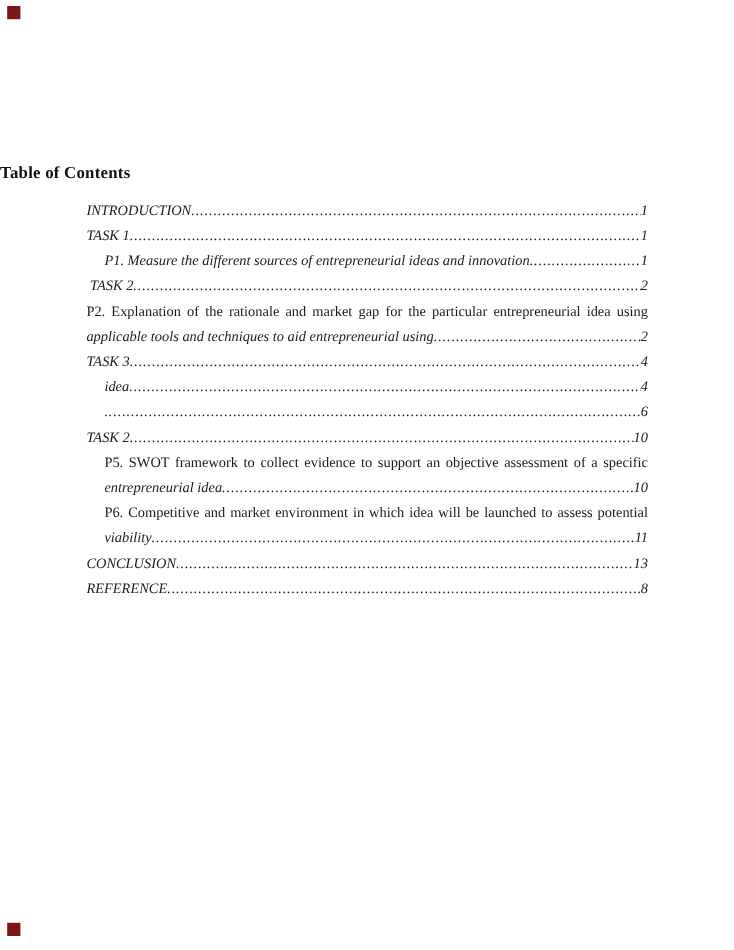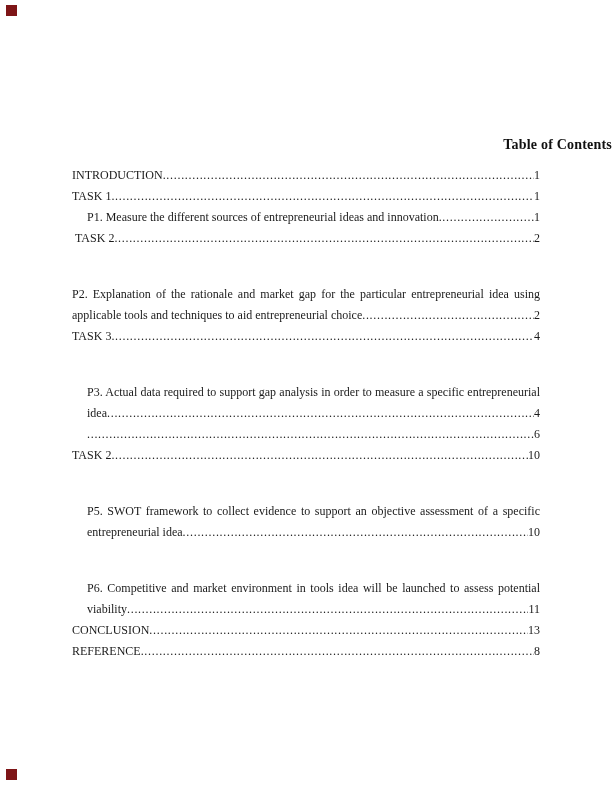--- a/index.html
+++ b/index.html
@@ -18,55 +18,55 @@
     height: 11px;
     left: 6px;
   }
   .corner-marker.top { top: 5px; }
   .corner-marker.bottom { top: 769px; }
   .doc-title {
     position: absolute;
     top: 137px;
     left: 0;
     right: 0;
-    text-align: right;
+    text-align: left;
     font-size: 14px;
     font-weight: bold;
     color: #111111;
     letter-spacing: 0.2px;
   }
   .toc {
     position: absolute;
     top: 165px;
     left: 72px;
     width: 468px;
     font-size: 12px;
   }
   .line {
     height: 21px;
     line-height: 21px;
     overflow: hidden;
   }
   .leader {
     display: flex;
     align-items: baseline;
+    font-style: italic;
   }
   .lbl { white-space: pre; flex: 0 0 auto; }
   .dots {
     flex: 1 1 auto;
     overflow: hidden;
     white-space: nowrap;
     letter-spacing: 0.7px;
     min-width: 0;
   }
   .pg { white-space: pre; flex: 0 0 auto; }
   .just {
     text-align: justify;
     text-align-last: justify;
-    margin-top: 35px;
   }
   .entry.ind .line { padding-left: 15px; text-align: center; }
 </style>
 </head>
 <body>
 
 <div class="page" style="color: rgb(26, 26, 26);">
   <div class="corner-marker top" style="background: rgb(126, 21, 23);"></div>
   <div class="corner-marker bottom" style="background: rgb(126, 21, 23);"></div>
 
@@ -97,34 +97,33 @@
       <div class="entry">
         <div class="line leader">
           <span class="lbl">&nbsp;TASK 2</span>
           <span class="dots">....................................................................................................................................................................................................................................................................</span>
           <span class="pg">2</span>
         </div>
       </div>
       <div class="entry">
         <div class="line just">P2. Explanation of the rationale and market gap for the particular entrepreneurial idea using</div>
         <div class="line leader">
-          <span class="lbl">applicable tools and techniques to aid entrepreneurial choice</span>
+          <span class="lbl">applicable tools and techniques to aid entrepreneurial using</span>
           <span class="dots">....................................................................................................................................................................................................................................................................</span>
           <span class="pg">2</span>
         </div>
       </div>
       <div class="entry">
         <div class="line leader">
           <span class="lbl">TASK 3</span>
           <span class="dots">....................................................................................................................................................................................................................................................................</span>
           <span class="pg">4</span>
         </div>
       </div>
       <div class="entry ind">
-        <div class="line just">P3. Actual data required to support gap analysis in order to measure a specific entrepreneurial</div>
         <div class="line leader">
           <span class="lbl">idea</span>
           <span class="dots">....................................................................................................................................................................................................................................................................</span>
           <span class="pg">4</span>
         </div>
       </div>
       <div class="entry ind">
         <div class="line leader">
           <span class="dots">....................................................................................................................................................................................................................................................................</span>
           <span class="pg">6</span>
@@ -139,21 +138,21 @@
       </div>
       <div class="entry ind">
         <div class="line just">P5. SWOT framework to collect evidence to support an objective assessment of a specific</div>
         <div class="line leader">
           <span class="lbl">entrepreneurial idea</span>
           <span class="dots">....................................................................................................................................................................................................................................................................</span>
           <span class="pg">10</span>
         </div>
       </div>
       <div class="entry ind">
-        <div class="line just">P6. Competitive and market environment in tools idea will be launched to assess potential</div>
+        <div class="line just">P6. Competitive and market environment in which idea will be launched to assess potential</div>
         <div class="line leader">
           <span class="lbl">viability</span>
           <span class="dots">....................................................................................................................................................................................................................................................................</span>
           <span class="pg">11</span>
         </div>
       </div>
       <div class="entry">
         <div class="line leader">
           <span class="lbl">CONCLUSION</span>
           <span class="dots">....................................................................................................................................................................................................................................................................</span>

